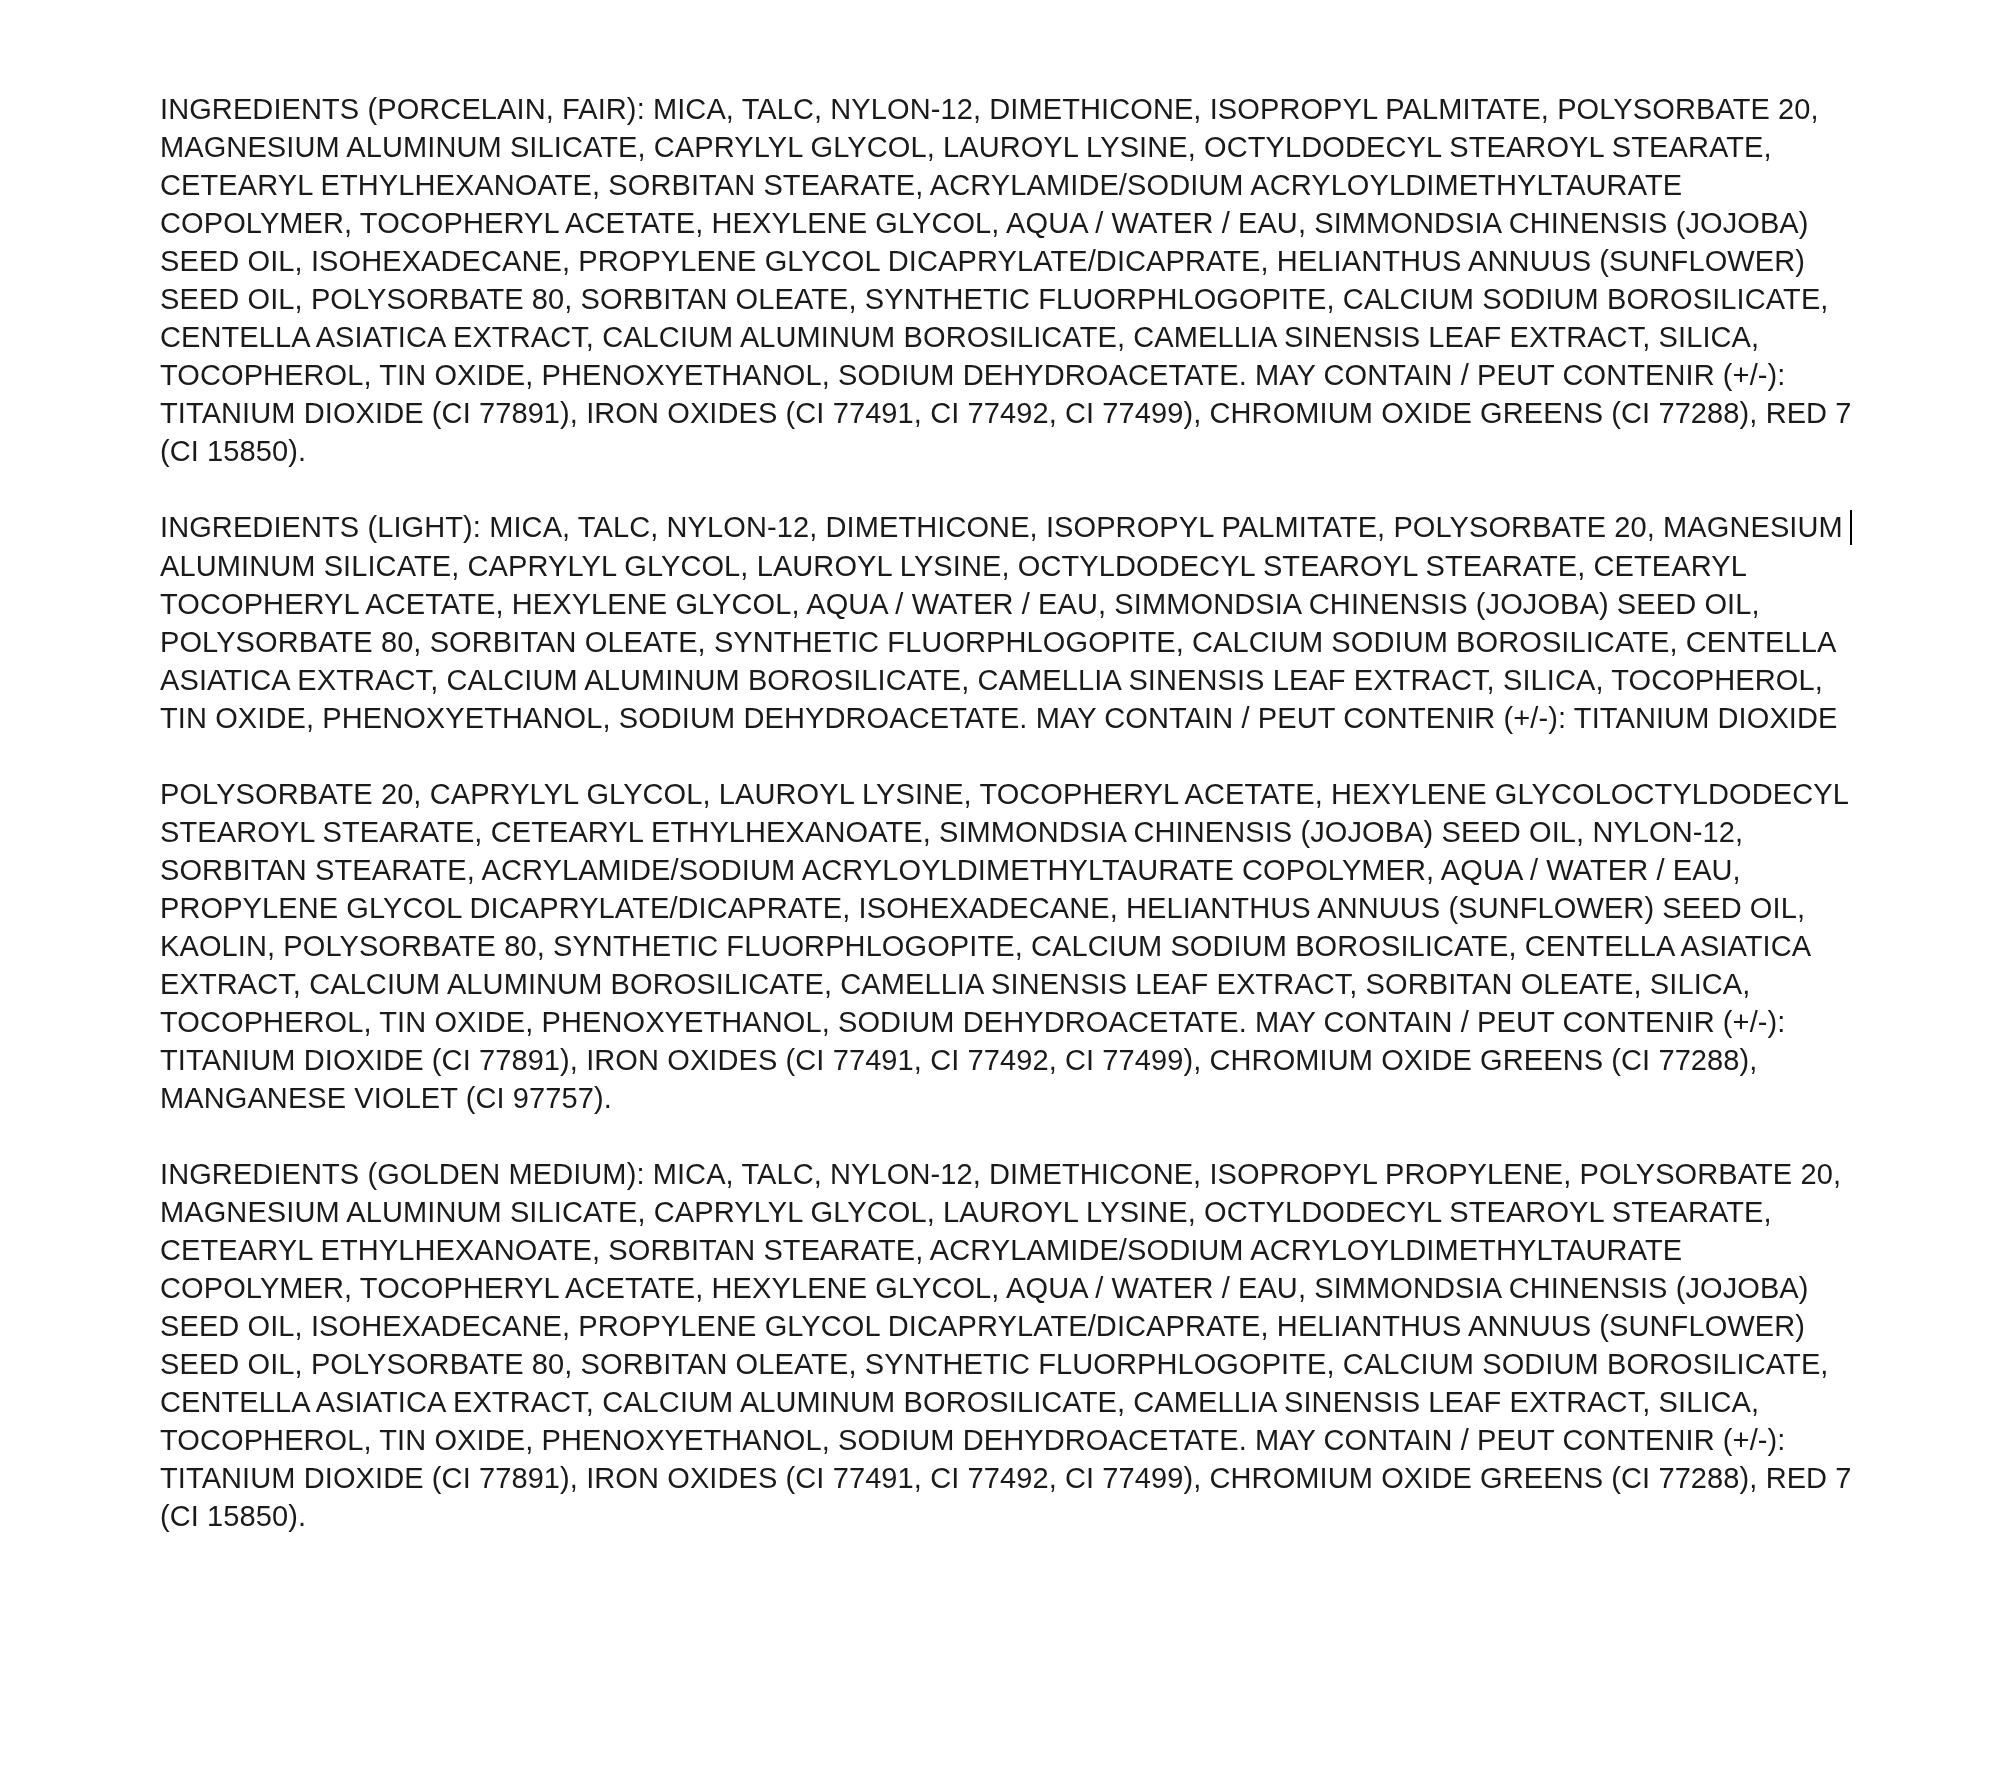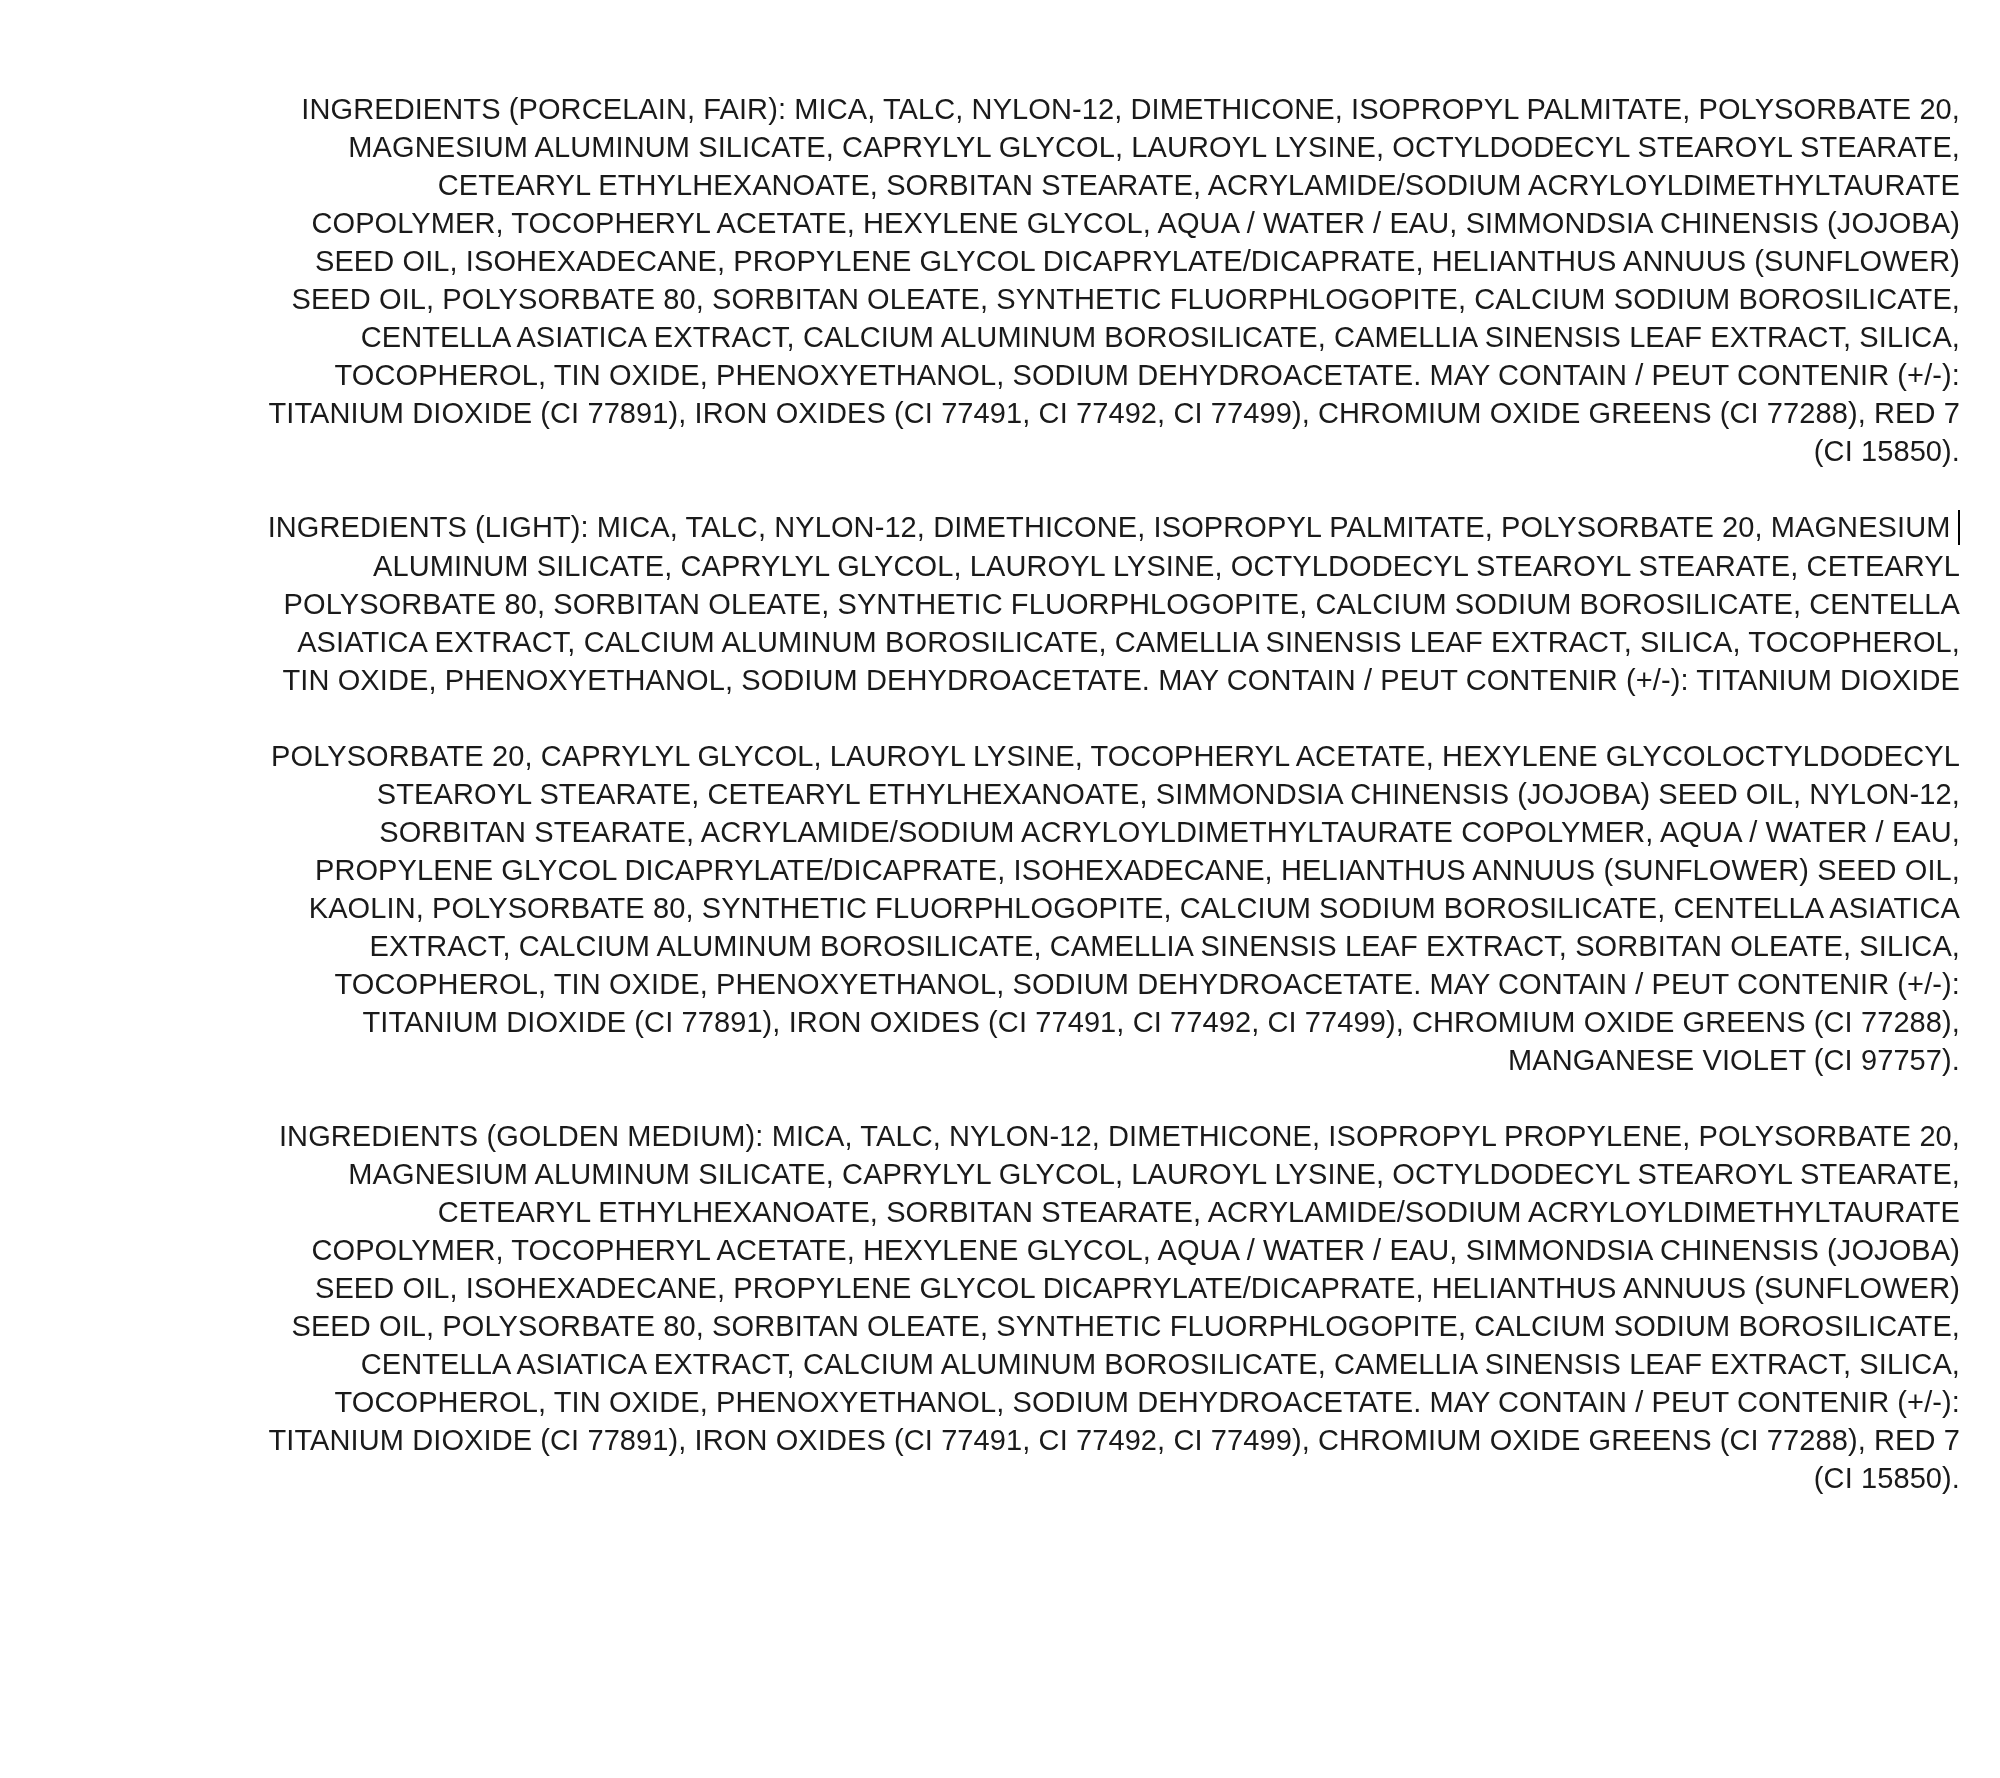--- a/index.html
+++ b/index.html
@@ -18,21 +18,20 @@
   }
   .paragraph {
     margin-bottom: 38px;
   }
   .line {
     font-size: 29px;
     line-height: 38px;
     color: #1a1a1a;
     white-space: nowrap;
     letter-spacing: 0.1px;
-    text-align: right;
   }
   .caret {
     display: inline-block;
     width: 2.5px;
     height: 35px;
     background: #000000;
     margin-left: 7px;
     vertical-align: middle;
     transform: translateY(-2px);
   }
@@ -49,20 +48,21 @@
       <div class="line">SEED OIL, ISOHEXADECANE, PROPYLENE GLYCOL DICAPRYLATE/DICAPRATE, HELIANTHUS ANNUUS (SUNFLOWER)</div>
       <div class="line">SEED OIL, POLYSORBATE 80, SORBITAN OLEATE, SYNTHETIC FLUORPHLOGOPITE, CALCIUM SODIUM BOROSILICATE,</div>
       <div class="line">CENTELLA ASIATICA EXTRACT, CALCIUM ALUMINUM BOROSILICATE, CAMELLIA SINENSIS LEAF EXTRACT, SILICA,</div>
       <div class="line">TOCOPHEROL, TIN OXIDE, PHENOXYETHANOL, SODIUM DEHYDROACETATE. MAY CONTAIN / PEUT CONTENIR (+/-):</div>
       <div class="line">TITANIUM DIOXIDE (CI 77891), IRON OXIDES (CI 77491, CI 77492, CI 77499), CHROMIUM OXIDE GREENS (CI 77288), RED 7</div>
       <div class="line">(CI 15850).</div>
     </div>
     <div class="paragraph">
       <div class="line">INGREDIENTS (LIGHT): MICA, TALC, NYLON-12, DIMETHICONE, ISOPROPYL PALMITATE, POLYSORBATE 20, MAGNESIUM<span class="caret"></span></div>
       <div class="line">ALUMINUM SILICATE, CAPRYLYL GLYCOL, LAUROYL LYSINE, OCTYLDODECYL STEAROYL STEARATE, CETEARYL</div>
+      <div class="line">TOCOPHERYL ACETATE, HEXYLENE GLYCOL, AQUA / WATER / EAU, SIMMONDSIA CHINENSIS (JOJOBA) SEED OIL,</div>
       <div class="line">POLYSORBATE 80, SORBITAN OLEATE, SYNTHETIC FLUORPHLOGOPITE, CALCIUM SODIUM BOROSILICATE, CENTELLA</div>
       <div class="line">ASIATICA EXTRACT, CALCIUM ALUMINUM BOROSILICATE, CAMELLIA SINENSIS LEAF EXTRACT, SILICA, TOCOPHEROL,</div>
       <div class="line">TIN OXIDE, PHENOXYETHANOL, SODIUM DEHYDROACETATE. MAY CONTAIN / PEUT CONTENIR (+/-): TITANIUM DIOXIDE</div>
     </div>
     <div class="paragraph">
       <div class="line">POLYSORBATE 20, CAPRYLYL GLYCOL, LAUROYL LYSINE, TOCOPHERYL ACETATE, HEXYLENE GLYCOLOCTYLDODECYL</div>
       <div class="line">STEAROYL STEARATE, CETEARYL ETHYLHEXANOATE, SIMMONDSIA CHINENSIS (JOJOBA) SEED OIL, NYLON-12,</div>
       <div class="line">SORBITAN STEARATE, ACRYLAMIDE/SODIUM ACRYLOYLDIMETHYLTAURATE COPOLYMER, AQUA / WATER / EAU,</div>
       <div class="line">PROPYLENE GLYCOL DICAPRYLATE/DICAPRATE, ISOHEXADECANE, HELIANTHUS ANNUUS (SUNFLOWER) SEED OIL,</div>
       <div class="line">KAOLIN, POLYSORBATE 80, SYNTHETIC FLUORPHLOGOPITE, CALCIUM SODIUM BOROSILICATE, CENTELLA ASIATICA</div>

